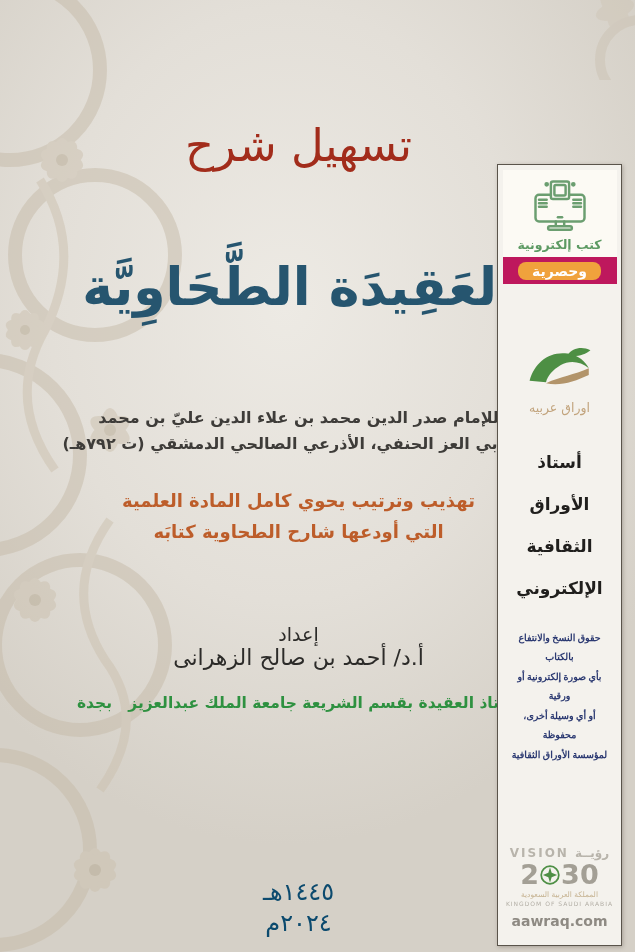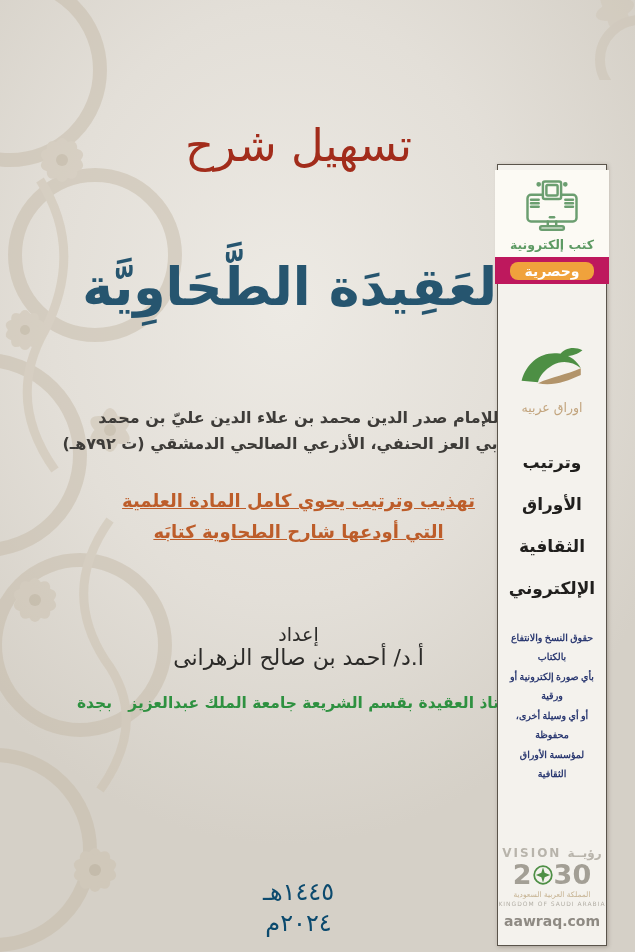--- a/index.html
+++ b/index.html
@@ -9,29 +9,29 @@
     background:radial-gradient(ellipse 430px 540px at 45% 32%, #edeae4 0%, #e3dfd8 55%, #d5d0c7 100%);
   }
   .pattern-left{position:absolute;left:0;top:0;width:185px;height:952px;opacity:.5;pointer-events:none;}
   .pattern-tr{position:absolute;right:0;top:0;width:90px;height:80px;opacity:.35;pointer-events:none;}
 
   main{position:absolute;left:0;top:9px;width:567px;height:952px;}
   .block{position:absolute;left:30px;right:0;text-align:center;direction:rtl;}
   .series-title{top:110px;font-size:45px;color:#a22c1b;}
   .main-title{top:248px;font-size:52px;font-weight:bold;color:#26556f;white-space:nowrap;}
   .author{top:396px;font-size:16px;font-weight:bold;color:#3e3c39;line-height:1.65;}
-  .description{top:477px;font-size:18px;font-weight:bold;color:#bd5d2a;line-height:1.72;text-decoration:underline;}
+  .description{top:477px;font-size:18px;font-weight:bold;color:#bd5d2a;line-height:1.72;}
   .prep{top:614px;color:#2c2b29;}
   .prep .label{font-size:19px;}
   .prep .name{font-size:22px;margin-top:0;}
   .prep .role{font-size:15.5px;color:#2e9140;font-weight:bold;margin-top:24px;white-space:pre;}
   .date{top:868px;font-size:24px;color:#0c4a6e;line-height:1.3;}
 
   .sidebar{
-    position:absolute;left:497px;top:164px;width:110px;height:782px;box-sizing:border-box;
+    position:absolute;left:497px;top:164px;width:125px;height:782px;box-sizing:border-box;
     background:#f4f2ed;border:1px solid #5a544b;box-shadow:1px 1px 4px rgba(60,50,40,.3);
     display:flex;flex-direction:column;align-items:center;
   }
   .badge{width:114px;margin-top:5px;background:#fcfaf4;display:flex;flex-direction:column;align-items:center;padding-top:8px;}
   .badge-text1{color:#5d9a63;font-size:12.5px;font-weight:bold;direction:rtl;margin-top:3px;}
   .badge-band{width:100%;background:#be185d;padding:4px 0;margin-top:5px;text-align:center;}
   .badge-pill{display:inline-block;background:#f0a23c;color:#fff;font-size:14px;font-weight:bold;border-radius:8px;padding:1px 14px;direction:rtl;}
   .awraq{margin-top:58px;display:flex;flex-direction:column;align-items:center;}
   .awraq-text{color:#c2a47d;font-size:12.5px;direction:rtl;margin-top:2px;}
   .org{margin-top:26px;text-align:center;direction:rtl;}
@@ -160,21 +160,21 @@
   <div class="awraq">
     <svg width="74" height="56" viewBox="0 0 90 62">
       <path d="M8 44 C14 22 32 8 54 11 C68 13 76 21 80 29 C70 20 56 19 46 25 C36 31 30 38 28 46 Z" fill="#4d8f44"></path>
       <path d="M54 13 C60 4 72 2 82 7 C75 13 63 16 54 13 Z" fill="#4d8f44"></path>
       <path d="M28 47 C46 39 62 37 80 29 L80 37 C63 45 45 51 28 47 Z" fill="#b2946a"></path>
     </svg>
     <div class="awraq-text">اوراق عربيه</div>
   </div>
 
   <div class="org">
-    <div>وترتيب</div>
+    <div>أستاذ</div>
     <div>الأوراق</div>
     <div>الثقافية</div>
     <div>الإلكتروني</div>
   </div>
 
   <div class="copyright">
     <div>حقوق النسخ والانتفاع بالكتاب</div>
     <div>بأي صورة إلكترونية أو ورقية</div>
     <div>أو أي وسيلة أخرى، محفوظة</div>
     <div>لمؤسسة الأوراق الثقافية</div>

